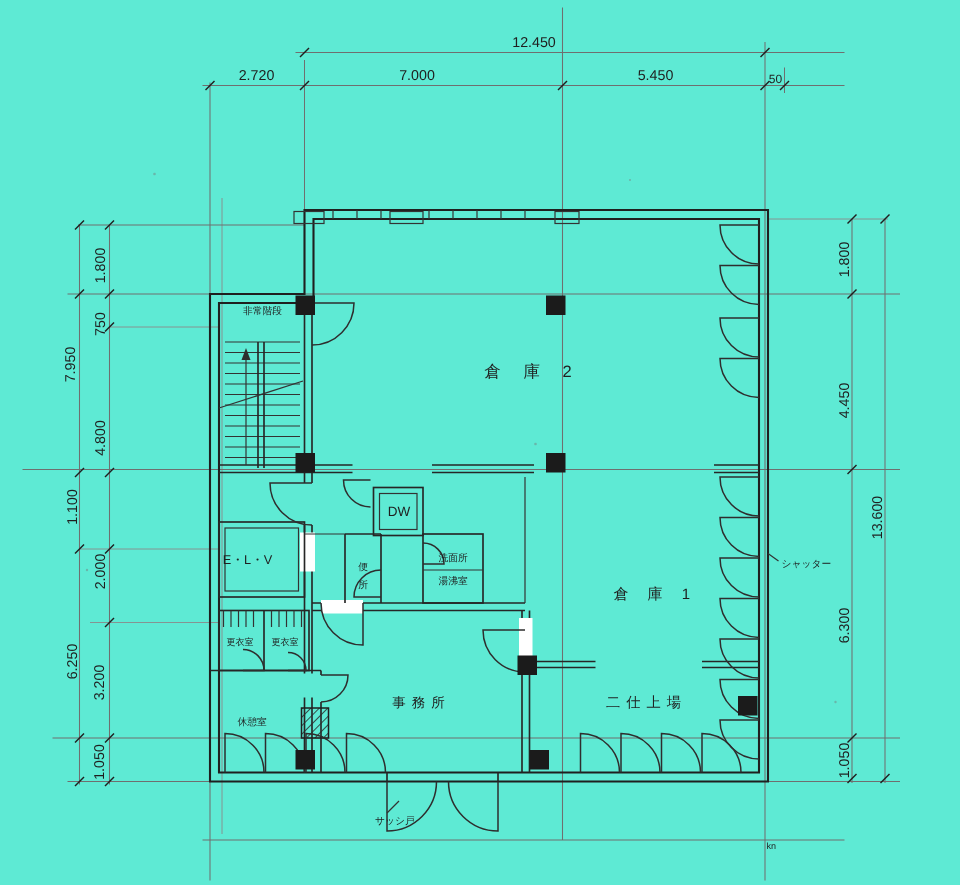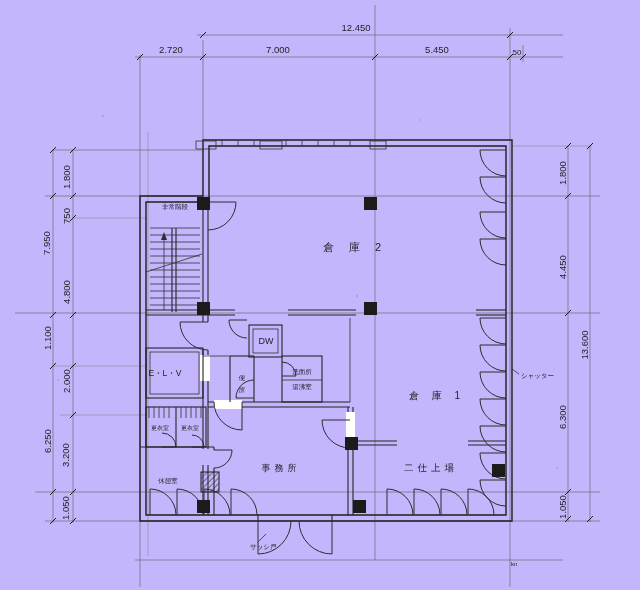--- a/index.html
+++ b/index.html
@@ -1,16 +1,16 @@
 <!DOCTYPE html>
 <html><head>
 <meta charset="utf-8">
 <style>
   html,body{margin:0;padding:0;background:#ffffff;}
-  #stage{position:relative;width:640px;height:590px;background:#c4b5fd;overflow:hidden;}
+  #stage{position:relative;width:640px;height:590px;background:#5eead4;overflow:hidden;}
   svg{display:block;}
   svg text{font-family:"Liberation Sans","DejaVu Sans",sans-serif;fill:#1f1f1f;}
   .cl{stroke:#6f6f6f;stroke-width:0.7;}
   .cl2{stroke:#8a8a8a;stroke-width:0.6;}
   .wl{stroke:#1f1f1f;stroke-width:1.4;fill:none;}
   .wl2{stroke:#262626;stroke-width:1.1;fill:none;}
   .thin{stroke:#333;stroke-width:0.8;fill:none;}
   .arc{stroke:#2e2e2e;stroke-width:1;fill:none;}
   .slash{stroke:#1f1f1f;stroke-width:1;}
   .dim{font-size:9.5px;}

